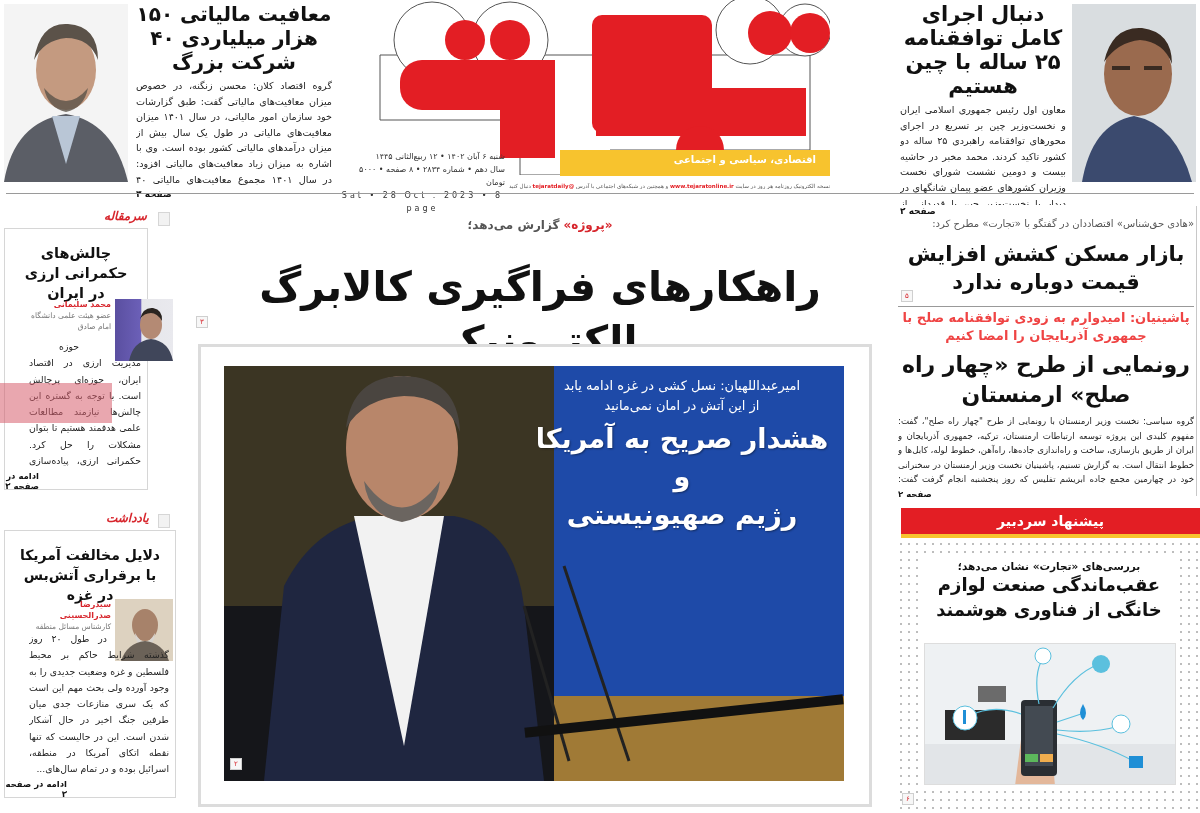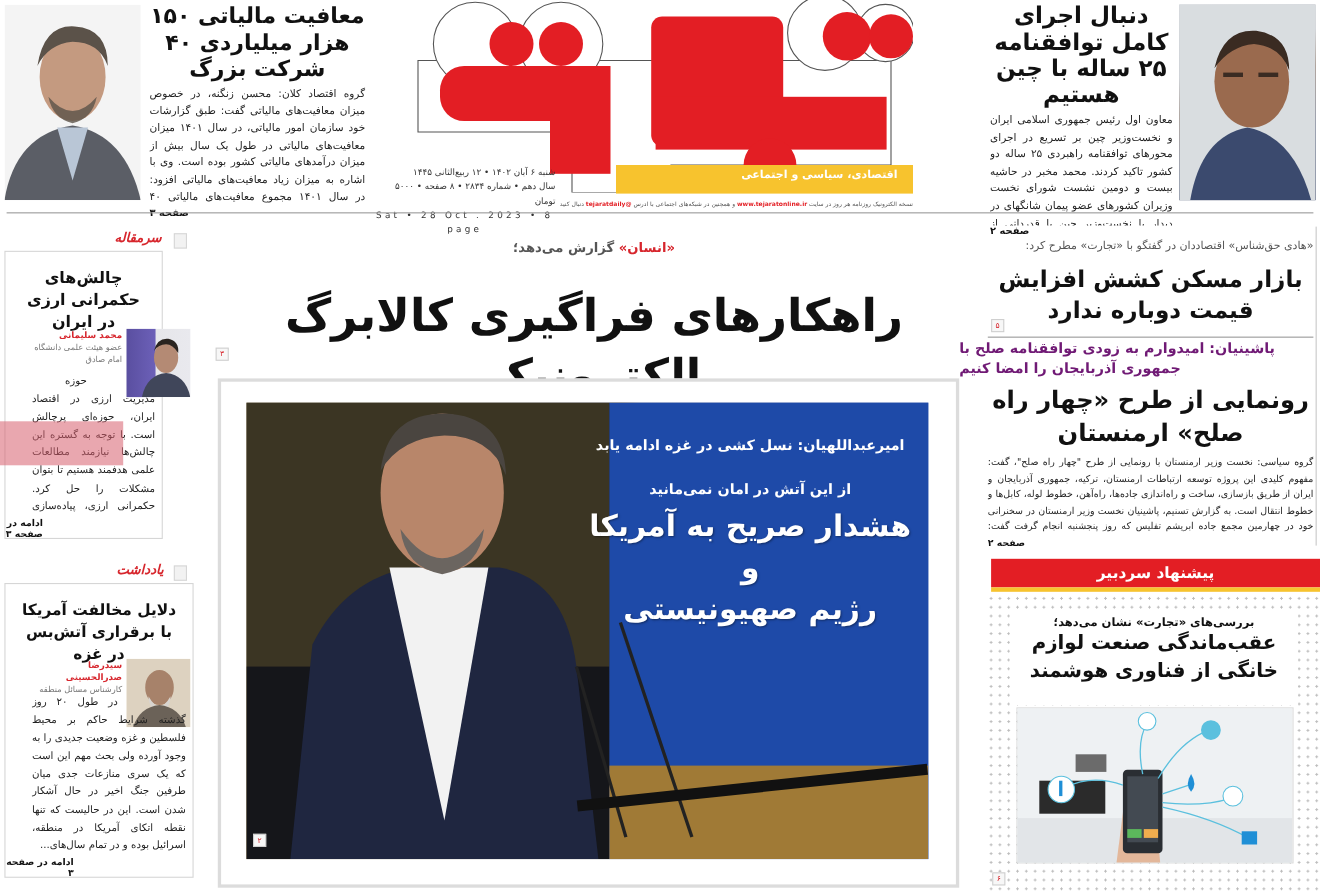--- a/index.html
+++ b/index.html
@@ -38,28 +38,28 @@
 
   
   .kicker { position: absolute; left: 200px; width: 680px; top: 218px; text-align: center; font-size: 12px; font-weight: bold; color: #555; }
   .kicker .brand { color: #d7262d; }
   .lead-hl { position: absolute; left: 200px; width: 680px; top: 260px; text-align: center; font-size: 41px; font-weight: 900; line-height: 54px; letter-spacing: -1px; color: #111; }
   .pagebox { position: absolute; width: 12px; height: 12px; border: 1px solid #cfcfcf; background: #f7f7f7; color: #d7262d; font-size: 7px; text-align: center; line-height: 11px; }
 
   .lead-frame { position: absolute; left: 198px; top: 344px; width: 674px; height: 463px; border: 3px solid #dcdcdc; background: #fff; }
   .lead-photo { position: absolute; left: 224px; top: 366px; width: 620px; height: 415px; overflow: hidden; background: linear-gradient(90deg, #4a3f22 0%, #3a3522 30%, #20212a 55%, #1d3f8a 58%, #1e49a6 100%); }
   .lead-text { position: absolute; right: 12px; top: 10px; width: 300px; text-align: center; color: #fff; }
-  .lead-text .sub { font-size: 13px; font-weight: bold; line-height: 20px; margin-top: 20px; }
+  .lead-text .sub { font-size: 13px; font-weight: normal; line-height: 20px; }
   .lead-text .big { font-size: 27px; font-weight: 900; line-height: 38px; margin-top: 4px; text-shadow: 1px 1px 2px rgba(0,0,0,.4); }
 
   
   .rc-kicker { position: absolute; left: 898px; width: 296px; top: 218px; text-align: right; font-size: 10px; color: #555; }
   .rc-hl1 { position: absolute; left: 898px; width: 296px; top: 240px; text-align: center; font-size: 21px; font-weight: 900; line-height: 28px; color: #111; }
   .rc-rule { position: absolute; left: 898px; width: 296px; top: 306px; height: 1px; background: #999; }
-  .rc-sub2 { position: absolute; left: 872px; width: 296px; top: 309px; text-align: left; font-size: 13px; font-weight: bold; line-height: 18px; color: #701a75; }
+  .rc-sub2 { position: absolute; left: 898px; width: 296px; top: 309px; text-align: center; font-size: 13px; font-weight: bold; line-height: 18px; color: #ef4444; }
   .rc-hl2 { position: absolute; left: 898px; width: 296px; top: 350px; text-align: center; font-size: 22px; font-weight: 900; line-height: 30px; color: #111; }
   .rc-body { position: absolute; left: 898px; width: 296px; top: 414px; font-size: 8.6px; line-height: 14.6px; color: #222; text-align: justify; }
   .rc-body .page { font-weight: bold; color: #111; font-size: 8.5px; }
   .rc-side-rule { position: absolute; left: 1196px; top: 206px; width: 1px; height: 290px; background: #c8c8c8; }
 
   .editor-bar { position: absolute; left: 901px; width: 299px; top: 508px; height: 26px; background: #e31e24; color: #fff; font-size: 14px; font-weight: 900; text-align: center; line-height: 26px; }
   .editor-bar-y { position: absolute; left: 901px; width: 299px; top: 534px; height: 4px; background: #f7c32e; }
   .dots { position: absolute; left: 897px; top: 540px; width: 303px; height: 273px;
           background-image: radial-gradient(circle, #bdbdbd 0.9px, transparent 1.2px); background-size: 8px 8px; }
   .ed-inner { position: absolute; left: 918px; top: 556px; width: 262px; height: 85px; background: #fff; }
@@ -183,21 +183,21 @@
   </div>
   <div class="author" style="left:24px; top:68px; width:82px;">
     <div class="name">سیدرضا صدرالحسینی</div>
     <div>کارشناس مسائل منطقه</div>
   </div>
   <div class="col-body" style="position:absolute; left:24px; right:6px; top:100px; height:146px; overflow:hidden; text-indent:62px;">در طول ۲۰ روز گذشته شرایط حاکم بر محیط فلسطین و غزه وضعیت جدیدی را به وجود آورده ولی بحث مهم این است که یک سری منازعات جدی میان طرفین جنگ اخیر در حال آشکار شدن است. این در حالیست که تنها نقطه اتکای آمریکا در منطقه، اسرائیل بوده و در تمام سال‌های...</div>
   <div class="cont" style="position:absolute; right:108px; top:246px;">ادامه در صفحه ۳</div>
 </div>
 
 <div class="kicker">
-  <span class="brand">«انسان»</span>
+  <span class="brand">«پروژه»</span>
   <span>گزارش می‌دهد؛</span>
 </div>
 <div class="lead-hl">راهکارهای فراگیری کالابرگ الکترونیک</div>
 <div class="pagebox" style="left:196px; top:316px;">۳</div>
 
 <div class="lead-frame"></div>
 <div class="lead-photo">
   <svg width="620" height="415" viewBox="0 0 620 415" style="position:absolute; left:0; top:0;">
     <rect x="0" y="0" width="330" height="415" fill="#3b3523"></rect>
     <rect x="0" y="240" width="330" height="175" fill="#15161a"></rect>

